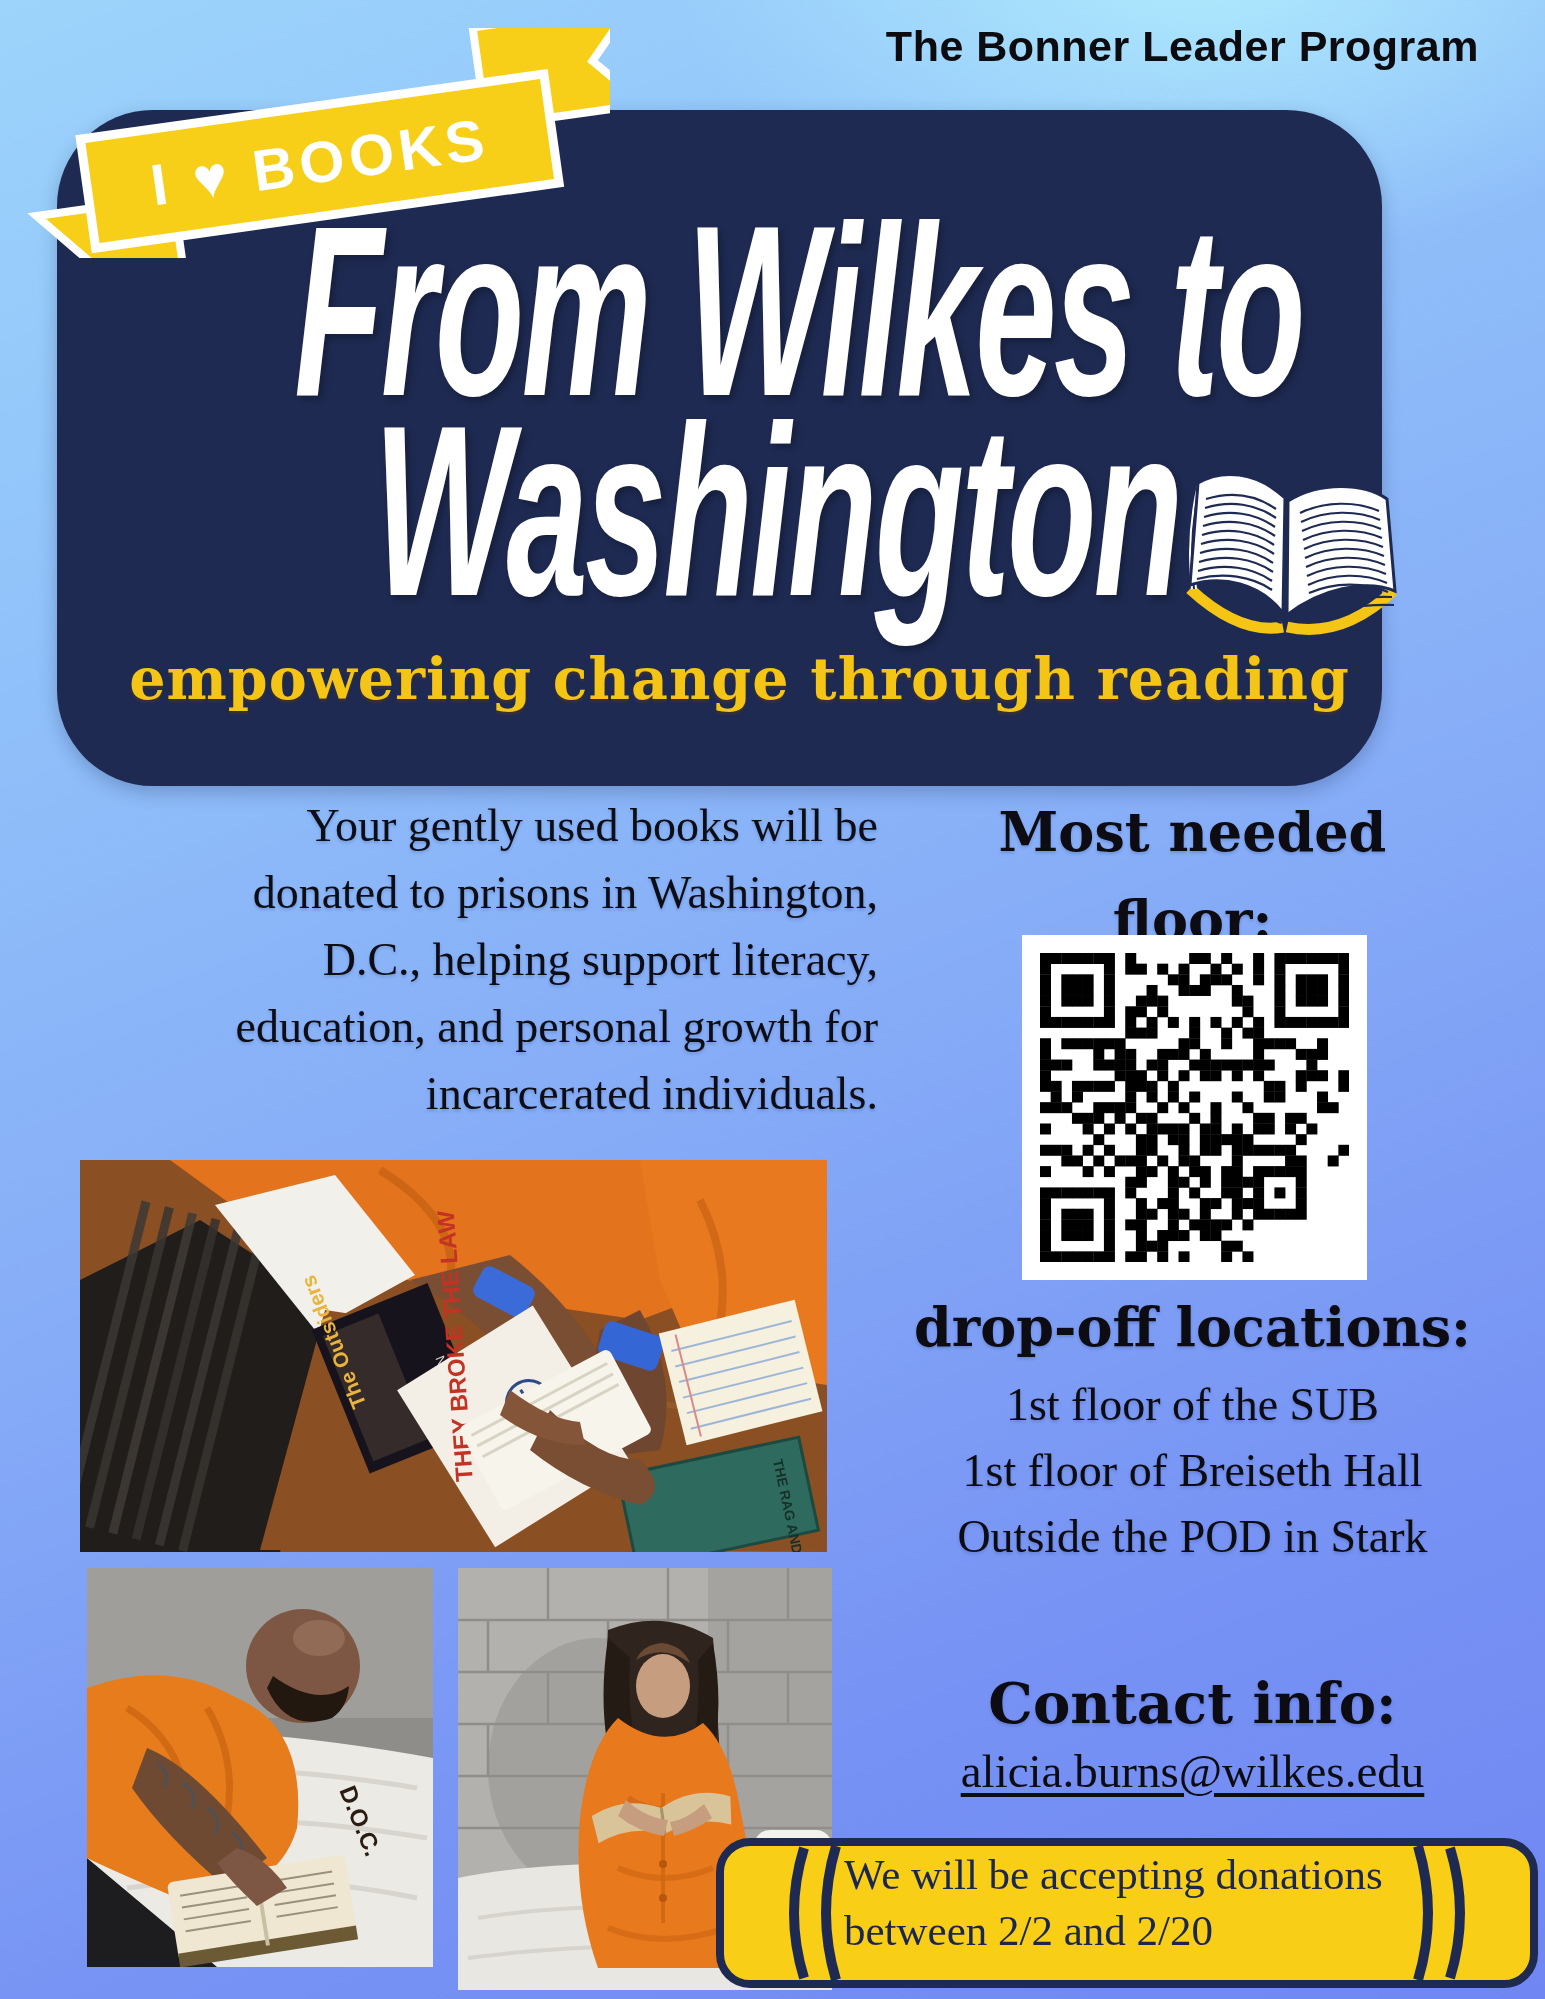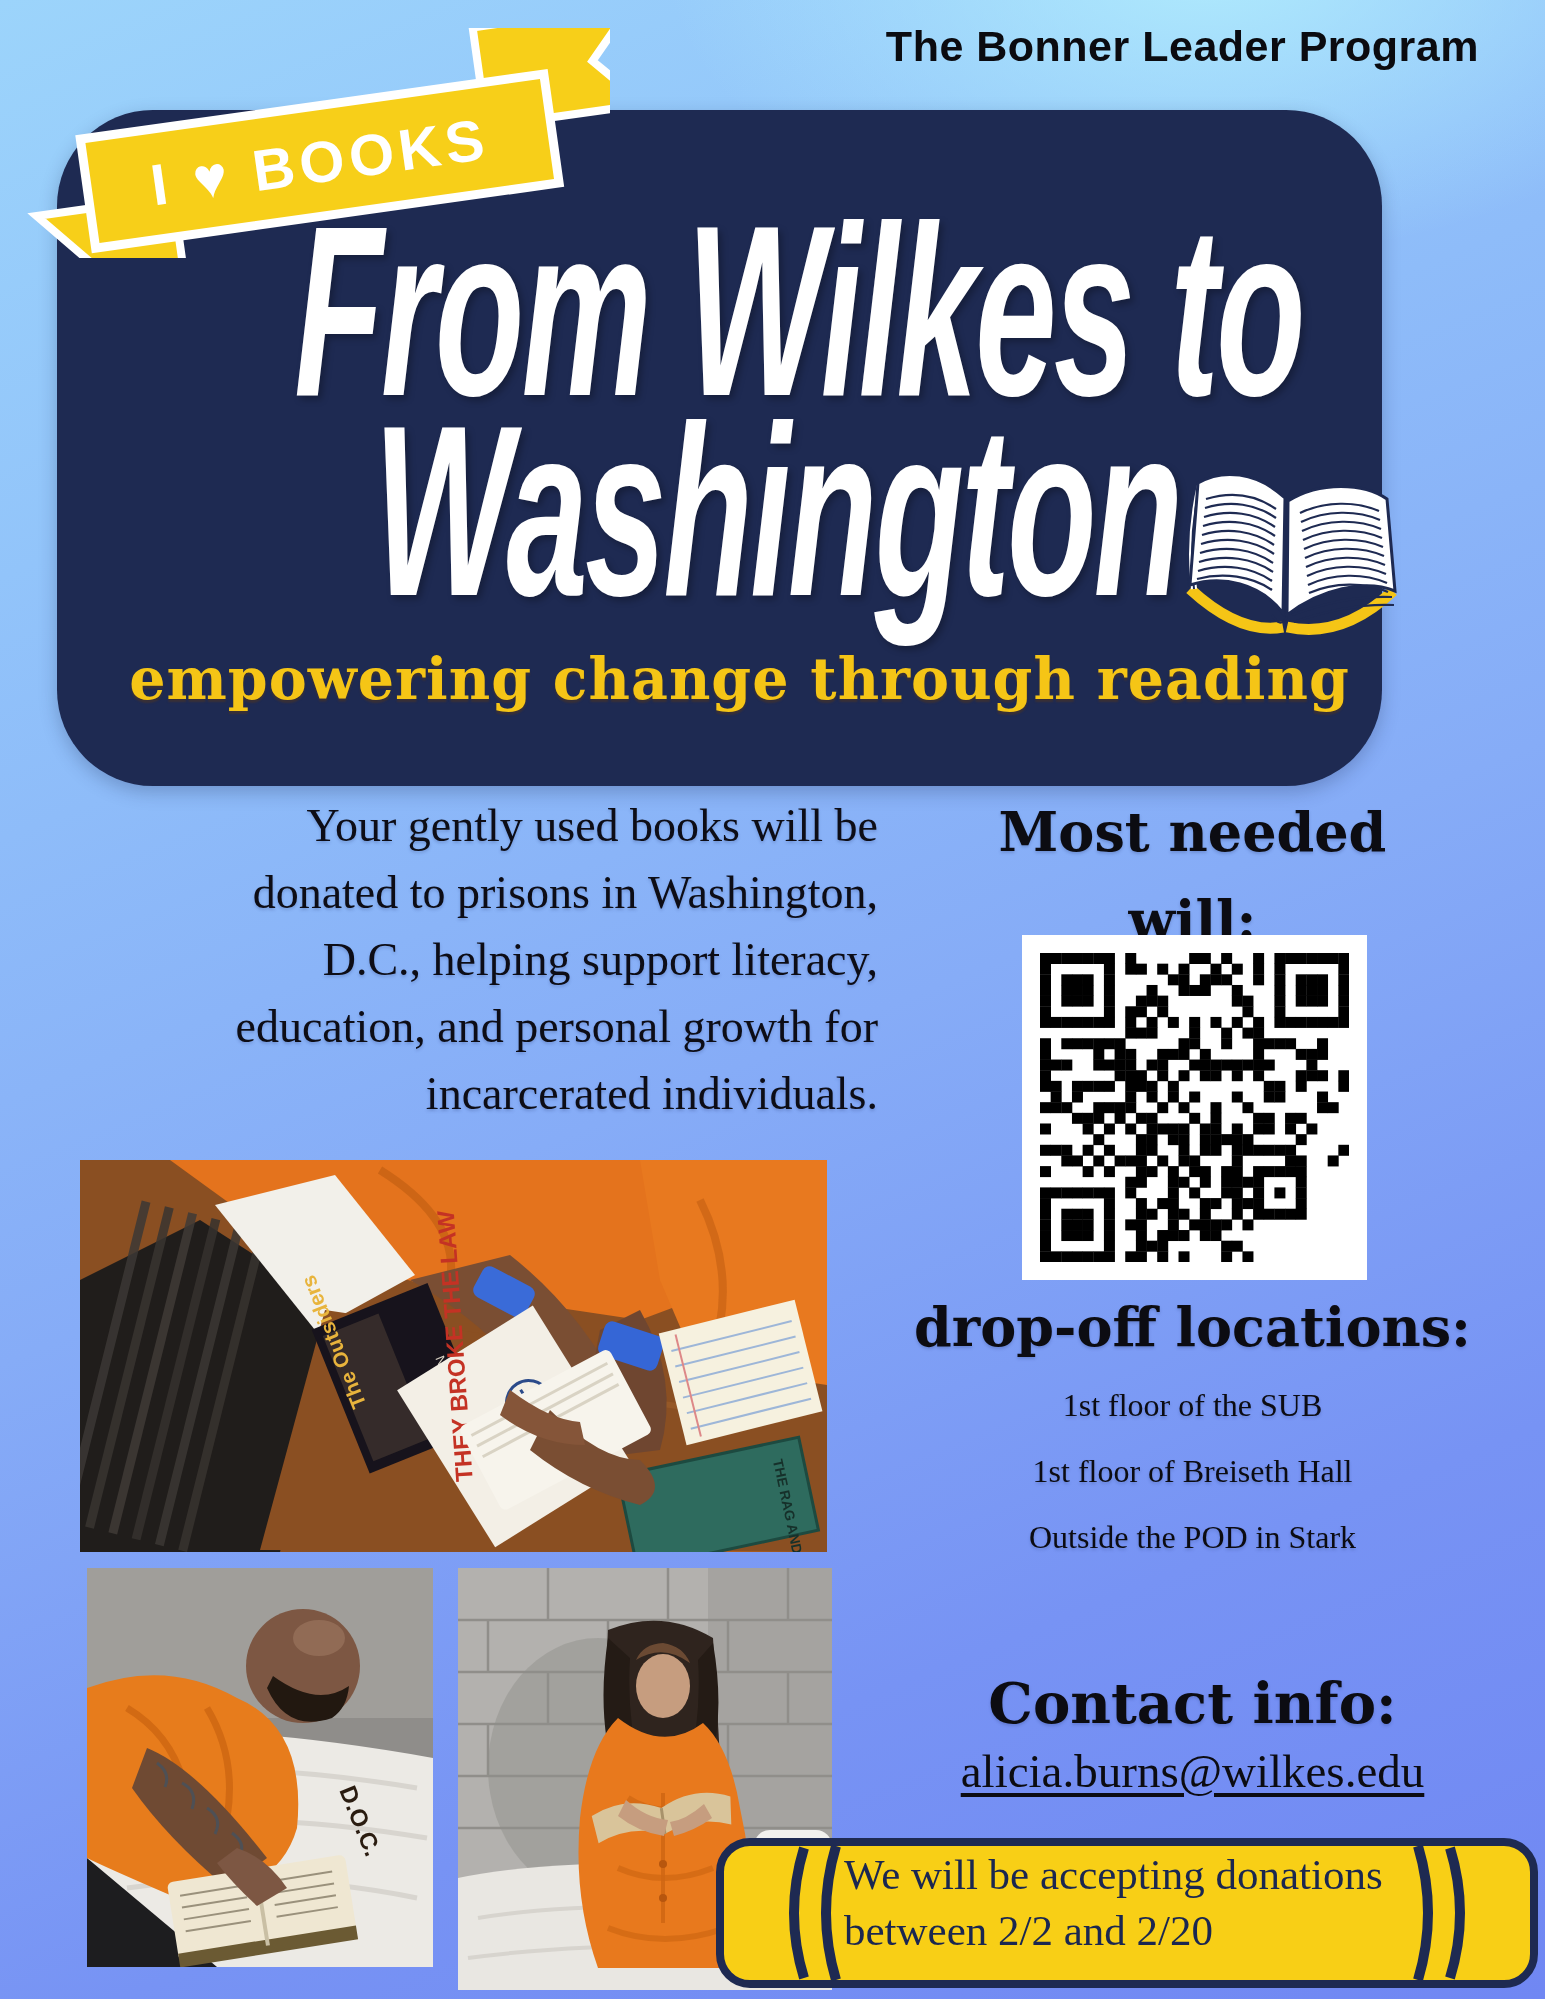--- a/index.html
+++ b/index.html
@@ -31,21 +31,21 @@
 
   
   .intro{left:52px;top:792px;width:826px;text-align:right;color:#0d0d16;
          font-size:46px;line-height:67px;text-shadow:0 2px 3px rgba(40,60,120,.25);}
 
   
   .rc{left:900px;width:585px;text-align:center;color:#0c0c12;}
   .h-serif{font-family:"DejaVu Serif",serif;font-weight:700;text-shadow:0 2px 3px rgba(40,60,120,.25);}
   .most-needed{top:788px;font-size:54px;line-height:88px;}
   .dropoff-h{top:1297px;font-size:54px;line-height:60px;}
-  .dropoff-list{top:1372px;font-size:32px;line-height:66px;text-shadow:0 2px 3px rgba(40,60,120,.25);}
+  .dropoff-list{top:1372px;font-size:46px;line-height:66px;text-shadow:0 2px 3px rgba(40,60,120,.25);}
   .contact-h{top:1672px;font-size:56px;line-height:62px;}
   .email{top:1744px;font-size:47px;text-decoration:underline;text-underline-offset:6px;color:#0c0c12;}
 
   .qr-box{left:1022px;top:935px;width:345px;height:345px;background:#ffffff;}
   .qr-box svg{position:absolute;left:18px;top:18px;}
 
   
   .photo{overflow:hidden;background:#777;}
   .photo svg{display:block;}
   .photo-top{left:80px;top:1160px;width:747px;height:392px;}
@@ -120,21 +120,21 @@
 <div class="abs intro">
   <div>Your gently used books will be</div>
   <div>donated to prisons in Washington,</div>
   <div>D.C., helping support literacy,</div>
   <div>education, and personal growth for</div>
   <div>incarcerated individuals.</div>
 </div>
 
 <div class="abs rc h-serif most-needed">
   <div>Most needed</div>
-  <div>will:</div>
+  <div>floor:</div>
 </div>
 
 <div class="abs qr-box">
   <svg id="qr-svg" width="309" height="309" viewBox="0 0 309 309">
       <rect x="0.00" y="0.00" width="11" height="11" fill="#000"></rect>
       <rect x="10.66" y="0.00" width="11" height="11" fill="#000"></rect>
       <rect x="21.31" y="0.00" width="11" height="11" fill="#000"></rect>
       <rect x="31.97" y="0.00" width="11" height="11" fill="#000"></rect>
       <rect x="42.62" y="0.00" width="11" height="11" fill="#000"></rect>
       <rect x="53.28" y="0.00" width="11" height="11" fill="#000"></rect>

